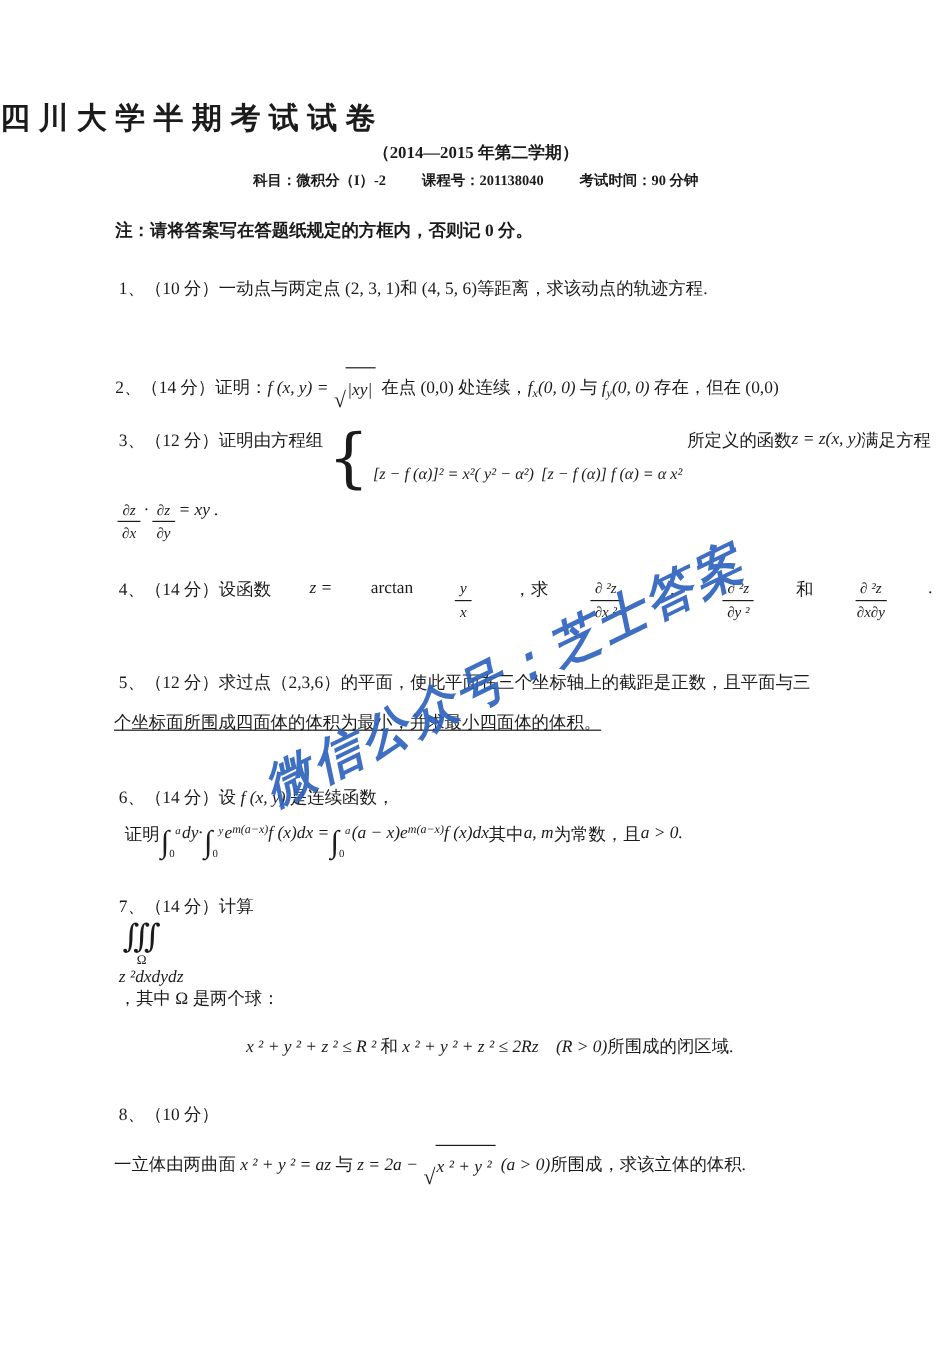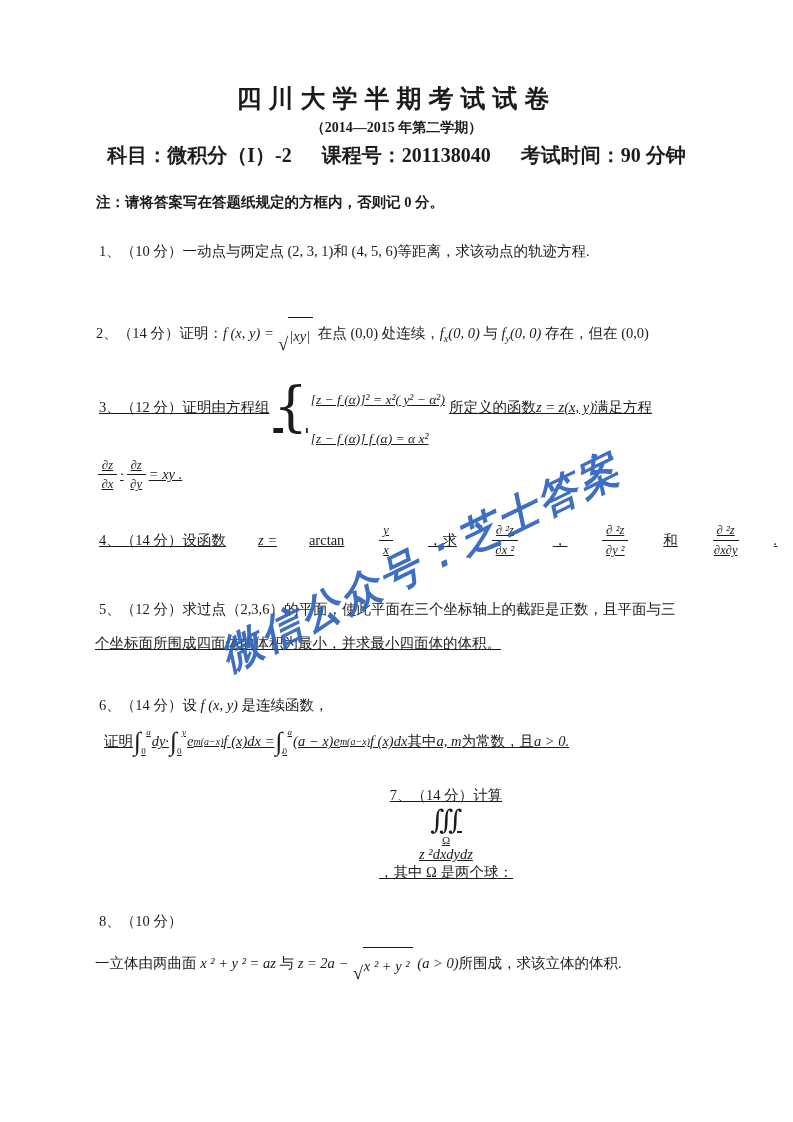--- a/index.html
+++ b/index.html
@@ -8,46 +8,45 @@
     width:793px;height:1122px;
     margin:0 auto;
     background:#ffffff;
     color:#1b1b1b;
     font-family:"Liberation Serif","DejaVu Serif",serif;
     font-size:14.5px;
     overflow:hidden;
   }
   .title{
     padding-top:82px;
-    text-align:center;
     font-size:25px;
     font-weight:bold;
     letter-spacing:7px;
   }
   .semester{
     margin-top:4px;
     text-align:center;
     font-size:14px;
     font-weight:bold;
   }
   .courseline{
     margin-top:5px;
     display:flex;
     justify-content:center;
     gap:30px;
-    font-size:20px;
+    font-size:12px;
     font-weight:bold;
   }
   .note{
     margin:24px 0 0 96px;
     font-weight:bold;
     font-size:14.5px;
   }
   .qline{line-height:34px;font-size:14.5px;}
-  .qflex{display:flex;align-items:center;flex-wrap:wrap;font-size:14.5px;text-decoration:underline;}
+  .qflex{display:flex;align-items:flex-start;flex-wrap:wrap;font-size:14.5px;}
   .q1{margin:22px 0 0 99px;}
   .q2a{margin:48px 0 0 96px;}
   .q2b{margin:0 0 0 95px;}
   .q3a{margin:12px 0 0 99px;}
   .q3b{margin:10px 0 0 95px;}
   .q4{margin:30px 0 0 99px;gap:32px;}
   .q5a{margin:34px 0 0 99px;}
   .q5b{margin:0 0 0 95px;text-decoration:underline;}
   .q6a{margin:28px 0 0 99px;}
   .q6b{margin:4px 0 0 104px;}
@@ -72,21 +71,21 @@
   .intw{display:inline-flex;align-items:center;vertical-align:middle;margin:0 1px;height:32px;}
   .intw .isign{font-size:26px;line-height:30px;font-style:normal;}
   .intw .ilims{display:flex;flex-direction:column;justify-content:space-between;height:28px;font-size:9px;line-height:1;}
   .intw .iu{font-style:italic;margin-left:5px;}
   .intw .il{font-style:normal;margin-left:0;}
   .iiint{display:inline-flex;flex-direction:column;align-items:center;vertical-align:middle;margin:0 3px;}
   .iiint .isign3{font-size:27px;line-height:30px;font-style:normal;}
   .iiint .ilo{font-size:11px;line-height:1;margin-top:0px;}
   .sys{display:inline-flex;align-items:center;margin:0 4px;}
   .sys .brace{font-size:54px;font-weight:200;line-height:0.9;font-family:"DejaVu Serif",serif;margin-right:3px;}
-  .sys .eqs{display:flex;flex-direction:column;gap:23px;font-size:13.5px;margin-top:24px;}
+  .sys .eqs{display:flex;flex-direction:row;gap:6px;font-size:13.5px;margin-top:24px;}
   .sys .eq{font-style:italic;white-space:nowrap;}
 
   .watermark{
     position:absolute;
     left:198px;top:542px;
     width:445px;
     text-align:center;
     font-size:41px;
     font-weight:600;
     font-style:italic;
@@ -216,20 +215,21 @@
 
   <div class="qflex q7a">
       <span class="cjk">7、（14 分）计算 </span>
       <span class="iiint">
         <span class="isign3">∭</span>
         <span class="ilo">Ω</span>
       </span>
       <span class="mi">z ²dxdydz</span>
       <span class="cjk">，其中 Ω 是两个球：</span>
     </div>
+  <div class="qline q7b"><span class="mi">x ² + y ² + z ² ≤ R ²</span><span class="cjk"> 和 </span><span class="mi">x ² + y ² + z ² ≤ 2Rz</span><span class="cjk">　</span><span class="mi">(R &gt; 0)</span><span class="cjk">所围成的闭区域.</span></div>
 
   <div class="qline q8a"><span class="cjk">8、（10 分）</span></div>
   <div class="qline q8b"><span class="cjk">一立体由两曲面 </span><span class="mi">x ² + y ² = az</span><span class="cjk"> 与 </span><span class="mi">z = 2a − </span><span class="sqrt">
         <span class="rad">√</span>
         <span class="radicand">x ² + y ²</span>
       </span><span class="mi"> (a &gt; 0)</span><span class="cjk">所围成，求该立体的体积.</span></div>
 
   <div class="watermark" style="color: rgb(46, 99, 189);">微信公众号：芝士答案</div>
 
 </div>

